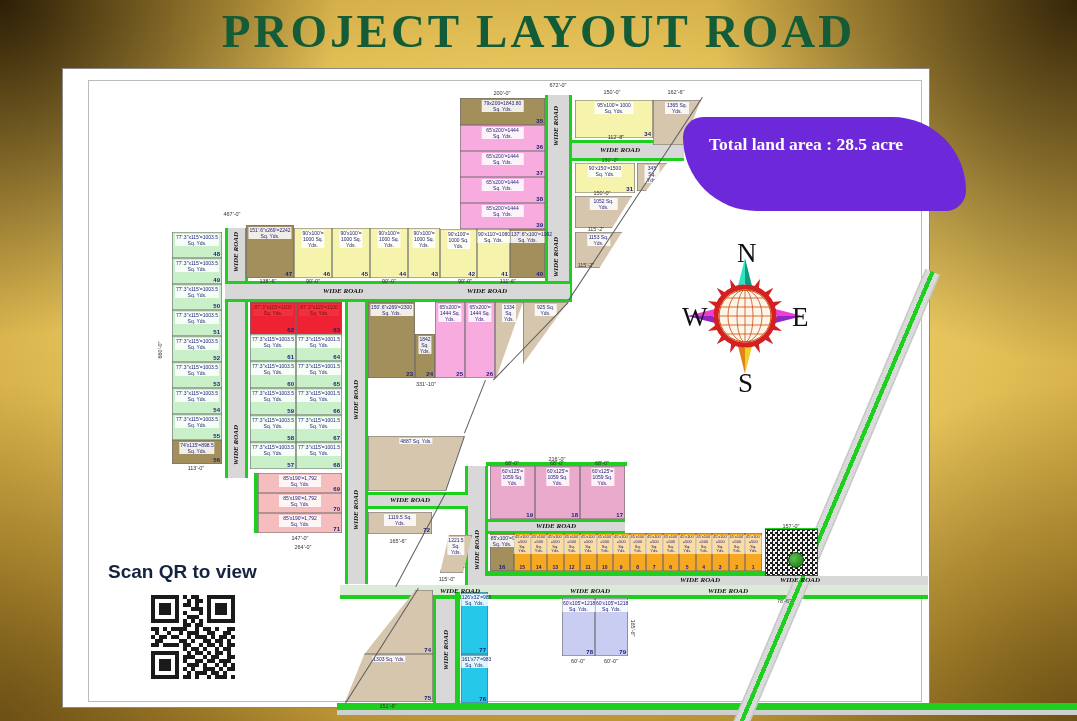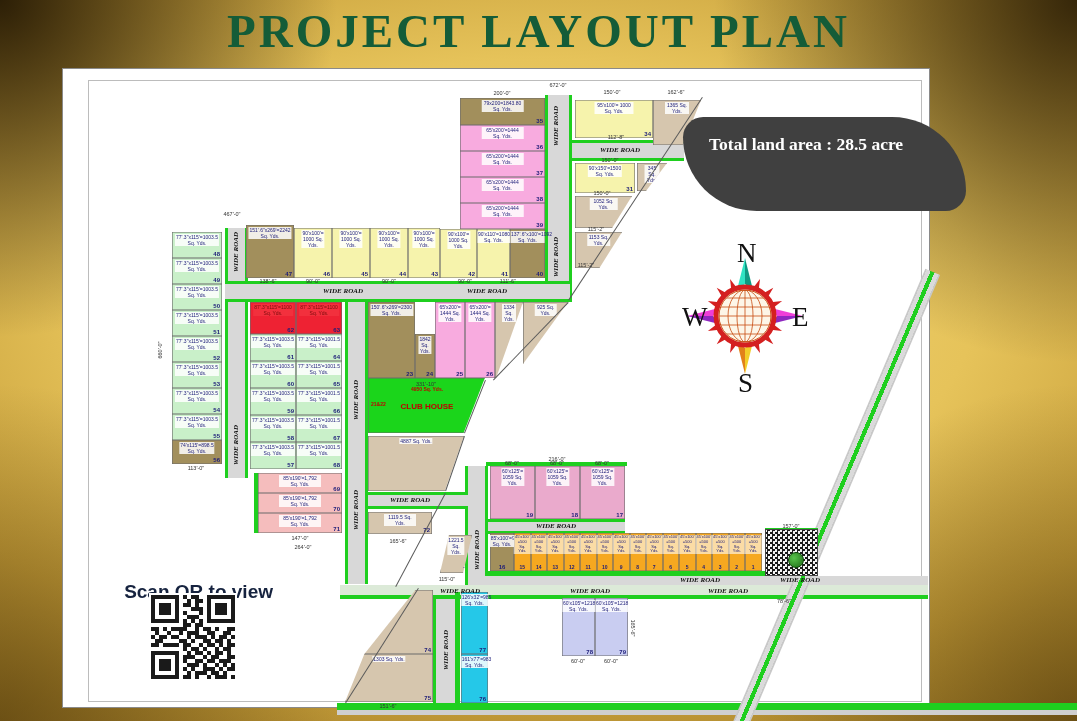--- a/index.html
+++ b/index.html
@@ -52,35 +52,35 @@
   .dim{position:absolute;font-size:5.5px;color:#333;white-space:nowrap;}
   .bline{position:absolute;width:1.2px;background:#5a5a5a;transform-origin:top left;}
   .gstrip{position:absolute;background:#1fcf1f;}
   .hatch{position:absolute;background:
      repeating-conic-gradient(#1b1b1b 0% 25%, #f5f5f5 0% 50%);
      background-size:5px 5px;box-shadow:inset 0 0 0 1px #444;}
   .tree{position:absolute;width:14px;height:14px;border-radius:50%;
      background:radial-gradient(circle at 35% 35%, #57c24a, #1d6b16);border:1px solid #0e4a0a;}
   .infobox{
     position:absolute;left:683px;top:117px;width:283px;height:94px;
-    background:#404040;border-radius:22px 80px 22px 80px;
+    background:#6d28d9;border-radius:22px 80px 22px 80px;
     color:#fff;font-family:"Liberation Serif",serif;font-weight:bold;font-size:17.5px;
     line-height:1.5;padding:14px 0 0 26px;box-sizing:border-box;
   }
   .cletter{position:absolute;font-family:"Liberation Serif",serif;font-size:27px;color:#111;}
-  .qrlabel{position:absolute;left:108px;top:581px;width:165px;text-align:right;
+  .qrlabel{position:absolute;left:108px;top:561px;width:165px;text-align:left;
     font-size:19px;font-weight:bold;color:#16233f;}
   #qr{position:absolute;left:149px;top:593px;}
   #compass-svg{position:absolute;left:685px;top:256px;}
 </style>
 </head>
 <body>
 
 <div>
-  <div class="title">PROJECT LAYOUT PLAN</div>
+  <div class="title">PROJECT LAYOUT ROAD</div>
   <div class="sheet"></div>
   <div class="iframe"></div>
   <div id="plan">
       <div class="road v" style="left: 225px; top: 228px; width: 23px; height: 250px;"></div>
       <div class="road v" style="left: 345px; top: 281px; width: 23px; height: 303px;"></div>
       <div class="road v" style="left: 465px; top: 466px; width: 23px; height: 119px;"></div>
       <div class="road v" style="left: 433px; top: 588px; width: 26px; height: 118px;"></div>
       <div class="road v" style="left: 545px; top: 95px; width: 27px; height: 207px;"></div>
       <div class="road h" style="left: 572px; top: 140px; width: 112px; height: 21px;"></div>
       <div class="road h" style="left: 225px; top: 281px; width: 345px; height: 21px;"></div>
@@ -283,25 +283,20 @@
         <span class="sz">65'x200'= 1444 Sq. Yds.</span>
         <span class="num">26</span>
       </div>
       <div class="plot c-tan" style="left: 495px; top: 302px; width: 28px; height: 76px; clip-path: polygon(0px 0px, 100% 0px, 4% 100%, 0px 100%);">
         <span class="sz">1334 Sq. Yds.</span>
         <span class="num">27</span>
       </div>
       <div class="plot c-tan" style="left: 523px; top: 302px; width: 45px; height: 62px; clip-path: polygon(0px 0px, 100% 0px, 0px 100%);">
         <span class="sz">925 Sq. Yds.</span>
         <span class="num">28</span>
-      </div>
-      <div class="plot c-club" style="left: 368px; top: 378px; width: 118px; height: 55px; clip-path: polygon(0px 0px, 99% 0px, 81% 100%, 0px 100%);">
-        <span class="sz">4950 Sq. Yds.</span>
-        <div class="clubname">CLUB HOUSE</div>
-        <span class="num l">21&amp;22</span>
       </div>
       <div class="plot c-tan" style="left: 368px; top: 436px; width: 96px; height: 55px; clip-path: polygon(0px 0px, 100% 0px, 80% 100%, 0px 100%);">
         <span class="sz">4887 Sq. Yds.</span>
         <span class="num">20</span>
       </div>
       <div class="plot c-tan" style="left: 368px; top: 512px; width: 64px; height: 22px;">
         <span class="sz">1119.5 Sq. Yds.</span>
         <span class="num">72</span>
       </div>
       <div class="plot c-tan" style="left: 440px; top: 535px; width: 32px; height: 38px; clip-path: polygon(28% 0px, 100% 0px, 72% 100%, 0px 100%);">

